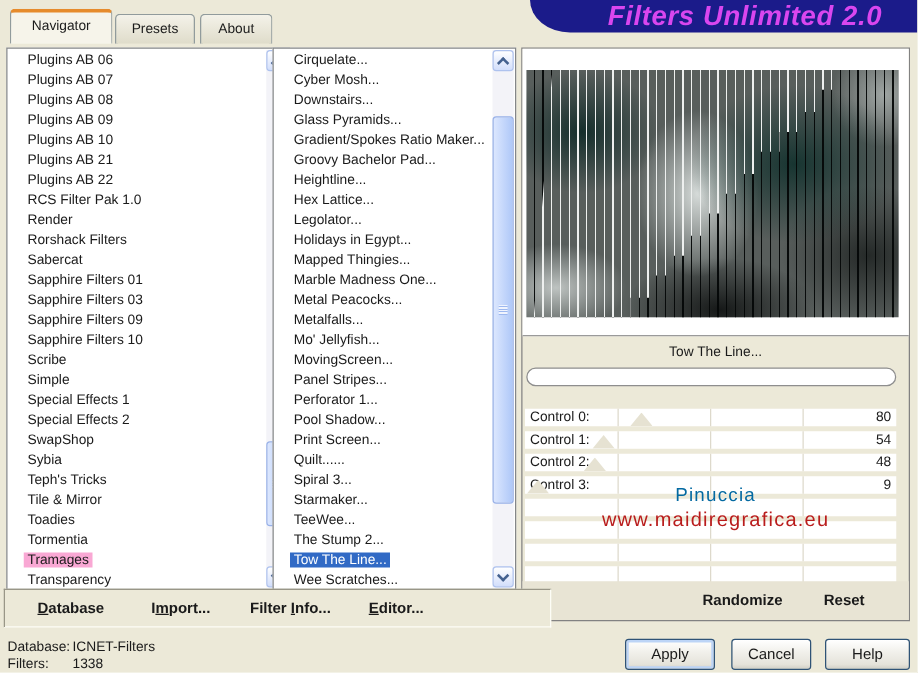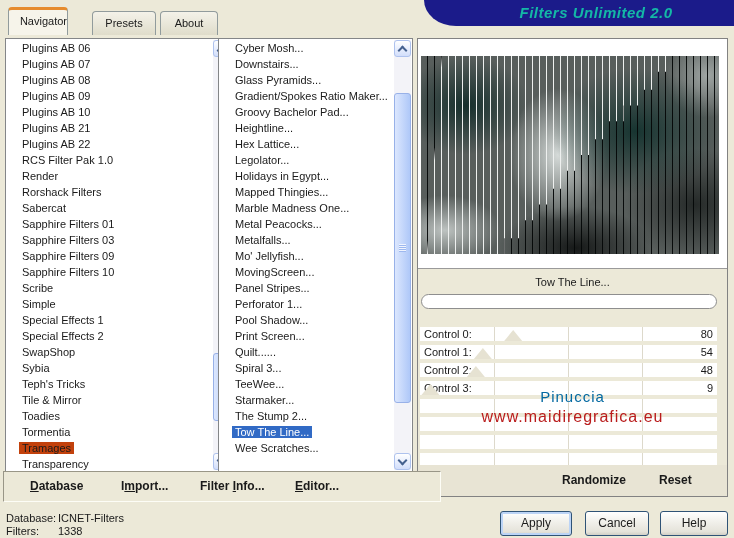--- a/index.html
+++ b/index.html
@@ -8,45 +8,45 @@
     font-family:"Liberation Sans",sans-serif;font-size:11px;color:#1a1a1a;
     overflow:hidden;
   }
   
   .titlebar{
     position:absolute;left:424px;top:0;width:310px;height:26px;
     background:#1B1B8A;border-bottom-left-radius:32px 26px;
   }
   .titlebar .title-text{
     display:block;text-align:center;padding-left:34px;line-height:25px;
-    color:#14b8a6;font-weight:bold;font-style:italic;font-size:15px;letter-spacing:0.5px;
+    color:#d946ef;font-weight:bold;font-style:italic;font-size:22px;letter-spacing:0.5px;
   }
   
   .tab{
     position:absolute;box-sizing:border-box;border:1px solid #919B9C;border-bottom:none;
     border-radius:4px 4px 0 0;text-align:center;background:linear-gradient(#F4F2E9,#DFDCCA);
     cursor:default;
   }
   .tab.active{
-    left:8px;top:7px;width:60px;height:28px;z-index:2;
-    background:#F6F4EA;border-top:3px solid #E68B2C;line-height:23px;text-align:right;
+    left:8px;top:7px;width:82px;height:28px;z-index:2;
+    background:#F6F4EA;border-top:3px solid #E68B2C;line-height:23px;
   }
   .tab.t2{left:92px;top:11px;width:64px;height:24px;line-height:22px;}
   .tab.t3{left:160px;top:11px;width:58px;height:24px;line-height:22px;}
   
   .listbox{
     position:absolute;top:38px;box-sizing:border-box;background:#fff;
     border:1px solid #848688;
   }
   #cat-list{left:5px;width:227px;height:434px;}
   #filter-list{left:218px;width:195px;height:434px;}
   .list-items{position:absolute;top:1px;left:0;right:17px;bottom:0;overflow:hidden;}
   .item{height:16px;line-height:16px;padding-left:13px;white-space:nowrap;}
   .item span{padding:0 3px;}
-  .sel-inactive{background:#c2410c;}
+  .sel-inactive{background:#f9a8d4;}
   .sel-active{background:#316AC5;color:#fff;}
   
   .sb{position:absolute;top:1px;right:1px;bottom:1px;width:17px;background:#F3F3F8;}
   .sb-btn{
     position:absolute;left:0;width:17px;height:17px;box-sizing:border-box;
     background:linear-gradient(#FFFFFF,#D2DEFB);border:1px solid #AEC2EE;border-radius:3px;
     display:flex;align-items:center;justify-content:center;
   }
   .sb-btn.up{top:0}.sb-btn.down{bottom:0}
   .chev{width:5px;height:5px;border-left:2px solid #44618F;border-top:2px solid #44618F;}
@@ -249,20 +249,23 @@
       <div class="sb-thumb" id="cat-sb-thumb"></div>
       <div class="sb-btn down">
           <span class="chev down"></span>
         </div>
     </div>
   </div>
 
   <div class="listbox" id="filter-list">
     <div class="list-items">
 
+    <div class="item">
+          <span>Cirquelate...</span>
+        </div>
         <div class="item">
           <span>Cyber Mosh...</span>
         </div>
         <div class="item">
           <span>Downstairs...</span>
         </div>
         <div class="item">
           <span>Glass Pyramids...</span>
         </div>
         <div class="item">
@@ -313,24 +316,24 @@
         <div class="item">
           <span>Print Screen...</span>
         </div>
         <div class="item">
           <span>Quilt......</span>
         </div>
         <div class="item">
           <span>Spiral 3...</span>
         </div>
         <div class="item">
+          <span>Starmaker...</span>
+        </div>
+        <div class="item">
           <span>TeeWee...</span>
-        </div>
-        <div class="item">
-          <span>Starmaker...</span>
         </div>
         <div class="item">
           <span>The Stump 2...</span>
         </div>
         <div class="item">
           <span class="sel-active">Tow The Line...</span>
         </div>
         <div class="item">
           <span>Wee Scratches...</span>
         </div>

